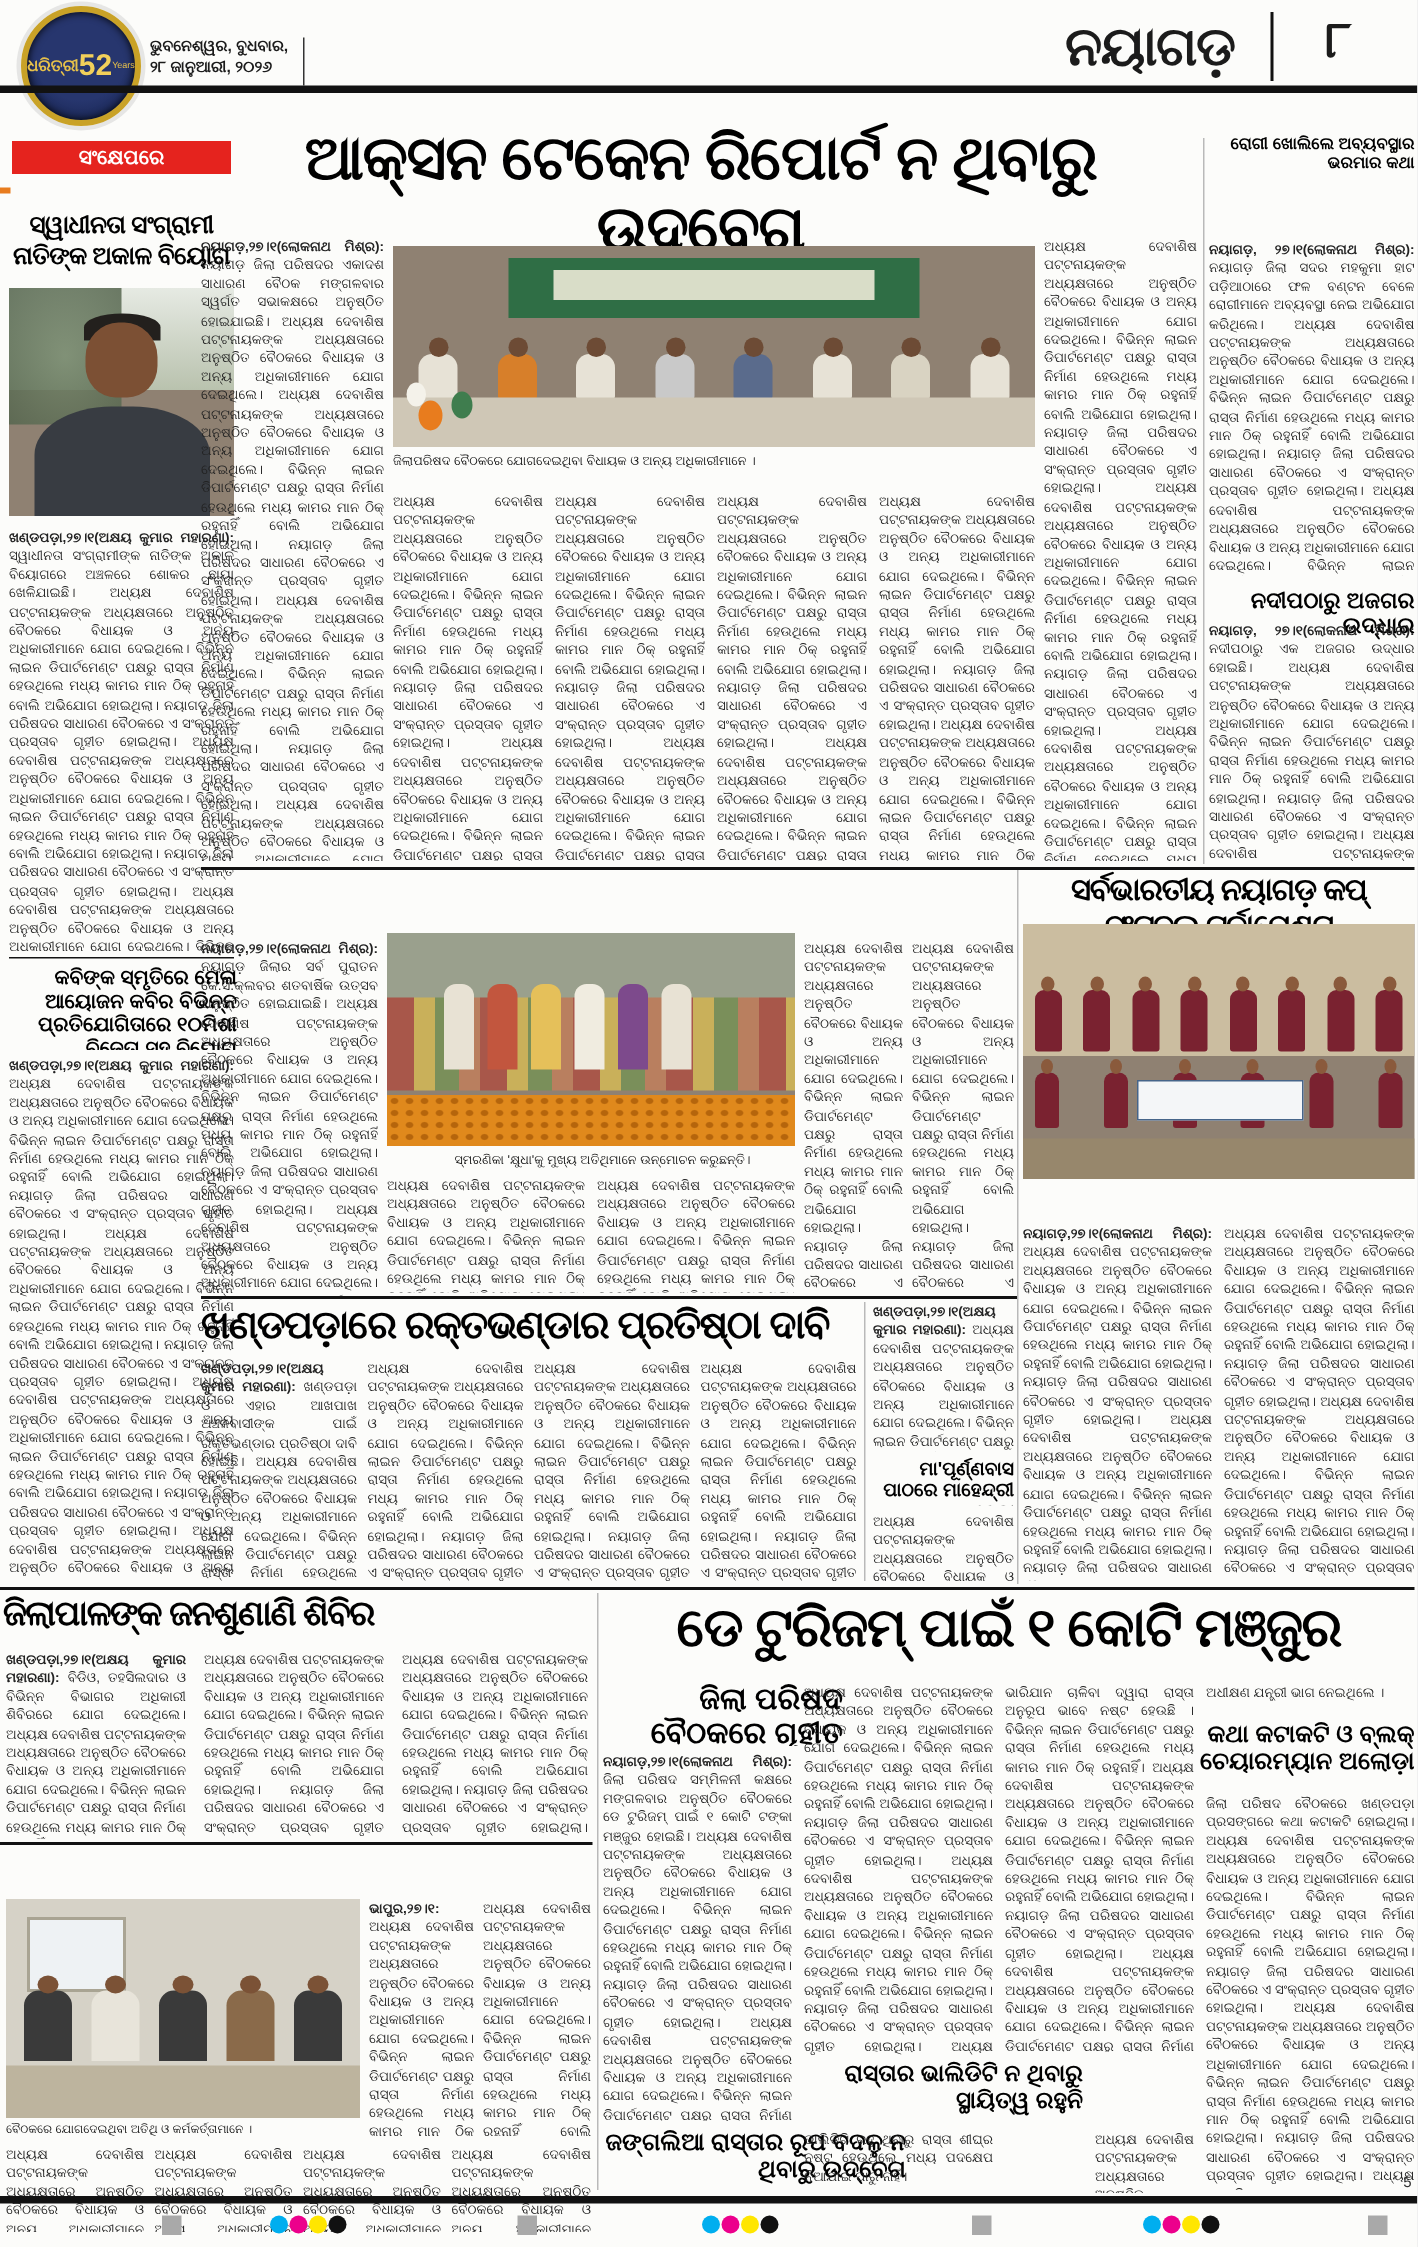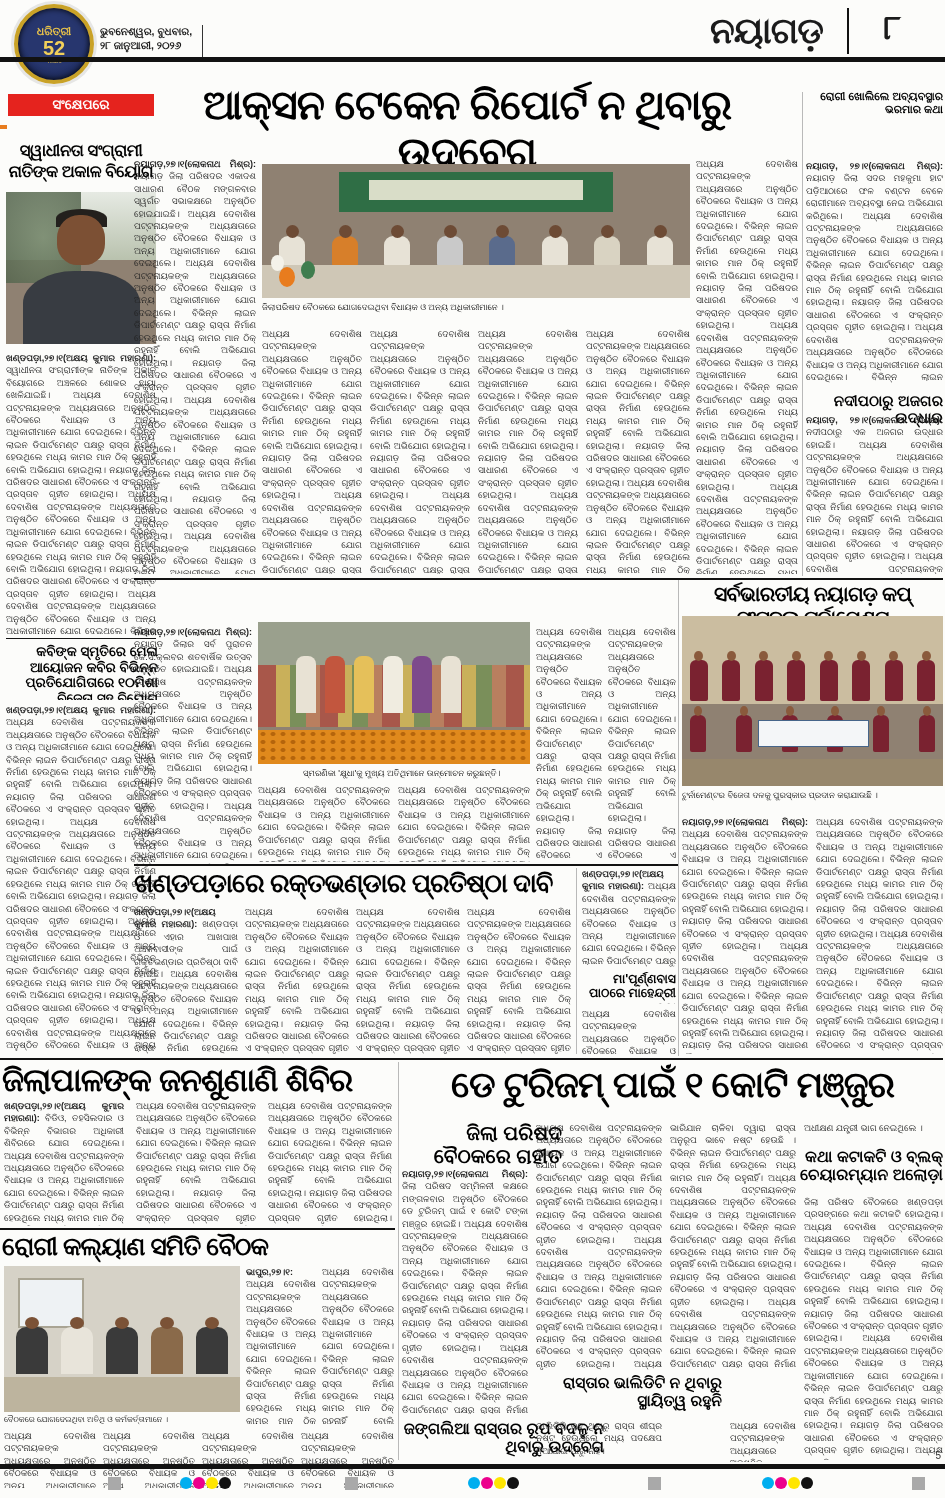--- a/index.html
+++ b/index.html
@@ -11,21 +11,21 @@
   .hl{font-weight:bold;color:#000;letter-spacing:-.5px;}
   .center{text-align:center;}
   .hr{background:#121212;}
   .vr{background:#b9b9b9;width:1px;}
   .cap{font-size:8.5px;color:#111;overflow:hidden;}
   .subhead{font-weight:bold;text-align:right;color:#000;line-height:1.15;}
   
   .badge{left:14px;top:4px;width:72px;height:72px;border-radius:50%;
          background:radial-gradient(circle at 50% 38%,#27366e 55%,#111d46 100%);
          border:4px solid #c9a227;box-shadow:0 0 0 3px #8f8f8f33, inset 0 0 6px #000;
-         display:flex;flex-direction:column;align-items:center;justify-content:center;color:#e7c14a;}
+         display:flex;flex-direction:row;align-items:center;justify-content:center;color:#e7c14a;}
   .badge .b1{font-size:11px;font-weight:bold;}
   .badge .b2{font-size:20px;font-weight:bold;line-height:1;color:#f2d05a;}
   .badge .b3{font-size:6px;color:#e7c14a;}
   .datebox{left:100px;top:25px;width:96px;font-size:10.5px;font-weight:bold;line-height:1.3;
            border-right:1.5px solid #333;padding-right:6px;height:32px;}
   .masthead{right:122px;top:10px;font-size:36px;font-weight:bold;letter-spacing:-1px;}
   .mastbar{right:96px;top:8px;width:2px;height:46px;background:#111;}
   .pageno{right:44px;top:8px;font-size:34px;font-weight:bold;}
   
   .tag{left:8px;top:94px;width:146px;height:22px;background:#e5231e;color:#fff;font-weight:bold;
@@ -222,21 +222,20 @@
     <div class="fbRow" style="top:58%;height:22%;">
       <div style="width:16px;"></div>
         <div style="width:16px;"></div>
         <div style="width:16px;"></div>
       <div style="width:16px;"></div>
         <div style="width:16px;"></div>
         <div style="width:16px;"></div>
     </div>
     <div class="fbCheque"></div>
   </div>
-  <div class="abs cap" style="left:682px;top:790px;width:261px;height:22px;">ଟୁର୍ନାମେଣ୍ଟର ବିଜେତା ଦଳକୁ ପୁରସ୍କାର ପ୍ରଦାନ କରାଯାଉଛି ।</div>
   <div class="abs body" style="left:682px;top:816px;width:126px;height:238px;">
     <b class="dl">ନୟାଗଡ଼,୨୭।୧(ଲୋକନାଥ ମିଶ୍ର):</b>
     <span>ଅଧ୍ୟକ୍ଷ ଦେବାଶିଷ ପଟ୍ଟନାୟକଙ୍କ ଅଧ୍ୟକ୍ଷତାରେ ଅନୁଷ୍ଠିତ ବୈଠକରେ ବିଧାୟକ ଓ ଅନ୍ୟ ଅଧିକାରୀମାନେ ଯୋଗ ଦେଇଥିଲେ। ବିଭିନ୍ନ ଲାଇନ ଡିପାର୍ଟମେଣ୍ଟ ପକ୍ଷରୁ ରାସ୍ତା ନିର୍ମାଣ ହେଉଥିଲେ ମଧ୍ୟ କାମର ମାନ ଠିକ୍ ରହୁନାହିଁ ବୋଲି ଅଭିଯୋଗ ହୋଇଥିଲା। ନୟାଗଡ଼ ଜିଲା ପରିଷଦର ସାଧାରଣ ବୈଠକରେ ଏ ସଂକ୍ରାନ୍ତ ପ୍ରସ୍ତାବ ଗୃହୀତ ହୋଇଥିଲା। ଅଧ୍ୟକ୍ଷ ଦେବାଶିଷ ପଟ୍ଟନାୟକଙ୍କ ଅଧ୍ୟକ୍ଷତାରେ ଅନୁଷ୍ଠିତ ବୈଠକରେ ବିଧାୟକ ଓ ଅନ୍ୟ ଅଧିକାରୀମାନେ ଯୋଗ ଦେଇଥିଲେ। ବିଭିନ୍ନ ଲାଇନ ଡିପାର୍ଟମେଣ୍ଟ ପକ୍ଷରୁ ରାସ୍ତା ନିର୍ମାଣ ହେଉଥିଲେ ମଧ୍ୟ କାମର ମାନ ଠିକ୍ ରହୁନାହିଁ ବୋଲି ଅଭିଯୋଗ ହୋଇଥିଲା। ନୟାଗଡ଼ ଜିଲା ପରିଷଦର ସାଧାରଣ ବୈଠକରେ ଏ ସଂକ୍ରାନ୍ତ ପ୍ରସ୍ତାବ ଗୃହୀତ ହୋଇଥିଲା। ଅଧ୍ୟକ୍ଷ ଦେବାଶିଷ ପଟ୍ଟନାୟକଙ୍କ ଅଧ୍ୟକ୍ଷତାରେ ଅନୁଷ୍ଠିତ ବୈଠକରେ ବିଧାୟକ ଓ ଅନ୍ୟ ଅଧିକାରୀମାନେ ଯୋଗ ଦେଇଥିଲେ। ବିଭିନ୍ନ ଲାଇନ ଡିପାର୍ଟମେଣ୍ଟ ପକ୍ଷରୁ ରାସ୍ତା ନିର୍ମାଣ ହେଉଥିଲେ ମଧ୍ୟ କାମର ମାନ ଠିକ୍ ରହୁନାହିଁ ବୋଲି ଅଭିଯୋଗ ହୋଇଥିଲା। ନୟାଗଡ଼ ଜିଲା ପରିଷଦର ସାଧାରଣ ବୈଠକରେ ଏ ସଂକ୍ରାନ୍ତ ପ୍ରସ୍ତାବ ଗୃହୀତ ହୋଇଥିଲା। </span>
   </div>
   <div class="abs body" style="left:816px;top:816px;width:127px;height:238px;">
     <span>ଅଧ୍ୟକ୍ଷ ଦେବାଶିଷ ପଟ୍ଟନାୟକଙ୍କ ଅଧ୍ୟକ୍ଷତାରେ ଅନୁଷ୍ଠିତ ବୈଠକରେ ବିଧାୟକ ଓ ଅନ୍ୟ ଅଧିକାରୀମାନେ ଯୋଗ ଦେଇଥିଲେ। ବିଭିନ୍ନ ଲାଇନ ଡିପାର୍ଟମେଣ୍ଟ ପକ୍ଷରୁ ରାସ୍ତା ନିର୍ମାଣ ହେଉଥିଲେ ମଧ୍ୟ କାମର ମାନ ଠିକ୍ ରହୁନାହିଁ ବୋଲି ଅଭିଯୋଗ ହୋଇଥିଲା। ନୟାଗଡ଼ ଜିଲା ପରିଷଦର ସାଧାରଣ ବୈଠକରେ ଏ ସଂକ୍ରାନ୍ତ ପ୍ରସ୍ତାବ ଗୃହୀତ ହୋଇଥିଲା। ଅଧ୍ୟକ୍ଷ ଦେବାଶିଷ ପଟ୍ଟନାୟକଙ୍କ ଅଧ୍ୟକ୍ଷତାରେ ଅନୁଷ୍ଠିତ ବୈଠକରେ ବିଧାୟକ ଓ ଅନ୍ୟ ଅଧିକାରୀମାନେ ଯୋଗ ଦେଇଥିଲେ। ବିଭିନ୍ନ ଲାଇନ ଡିପାର୍ଟମେଣ୍ଟ ପକ୍ଷରୁ ରାସ୍ତା ନିର୍ମାଣ ହେଉଥିଲେ ମଧ୍ୟ କାମର ମାନ ଠିକ୍ ରହୁନାହିଁ ବୋଲି ଅଭିଯୋଗ ହୋଇଥିଲା। ନୟାଗଡ଼ ଜିଲା ପରିଷଦର ସାଧାରଣ ବୈଠକରେ ଏ ସଂକ୍ରାନ୍ତ ପ୍ରସ୍ତାବ ଗୃହୀତ ହୋଇଥିଲା। ଅଧ୍ୟକ୍ଷ ଦେବାଶିଷ ପଟ୍ଟନାୟକଙ୍କ ଅଧ୍ୟକ୍ଷତାରେ ଅନୁଷ୍ଠିତ ବୈଠକରେ ବିଧାୟକ ଓ ଅନ୍ୟ ଅଧିକାରୀମାନେ ଯୋଗ ଦେଇଥିଲେ। ବିଭିନ୍ନ ଲାଇନ ଡିପାର୍ଟମେଣ୍ଟ ପକ୍ଷରୁ ରାସ୍ତା ନିର୍ମାଣ ହେଉଥିଲେ ମଧ୍ୟ କାମର ମାନ ଠିକ୍ ରହୁନାହିଁ ବୋଲି ଅଭିଯୋଗ ହୋଇଥିଲା। ନୟାଗଡ଼ ଜିଲା ପରିଷଦର ସାଧାରଣ ବୈଠକରେ ଏ ସଂକ୍ରାନ୍ତ ପ୍ରସ୍ତାବ ଗୃହୀତ ହୋଇଥିଲା। </span>
   </div>
 
   <div class="abs hr" style="left:134px;top:864px;width:544px;height:2px;"></div>
   <div class="abs hl" style="left:134px;top:868px;width:442px;font-size:26px;letter-spacing:-1px;">ଖଣ୍ଡପଡ଼ାରେ ରକ୍ତଭଣ୍ଡାର ପ୍ରତିଷ୍ଠା ଦାବି</div>
@@ -258,35 +257,34 @@
   <div class="abs body" style="left:582px;top:868px;width:94px;height:100px;">
     <b class="dl">ଖଣ୍ଡପଡ଼ା,୨୭।୧(ଅକ୍ଷୟ କୁମାର ମହାରଣା):</b>
     <span>ଅଧ୍ୟକ୍ଷ ଦେବାଶିଷ ପଟ୍ଟନାୟକଙ୍କ ଅଧ୍ୟକ୍ଷତାରେ ଅନୁଷ୍ଠିତ ବୈଠକରେ ବିଧାୟକ ଓ ଅନ୍ୟ ଅଧିକାରୀମାନେ ଯୋଗ ଦେଇଥିଲେ। ବିଭିନ୍ନ ଲାଇନ ଡିପାର୍ଟମେଣ୍ଟ ପକ୍ଷରୁ ରାସ୍ତା ନିର୍ମାଣ ହେଉଥିଲେ ମଧ୍ୟ କାମର ମାନ ଠିକ୍ ରହୁନାହିଁ ବୋଲି ଅଭିଯୋଗ ହୋଇଥିଲା। ନୟାଗଡ଼ ଜିଲା ପରିଷଦର ସାଧାରଣ ବୈଠକରେ ଏ ସଂକ୍ରାନ୍ତ ପ୍ରସ୍ତାବ ଗୃହୀତ ହୋଇଥିଲା। </span>
   </div>
   <div class="abs subhead" style="left:582px;top:972px;width:94px;font-size:12.5px;height:32px;overflow:hidden;">ମା'ପୂର୍ଣ୍ଣବାସ ପାଠରେ ମାହେନ୍ଦ୍ରୀ ନେବା</div>
   <div class="abs body" style="left:582px;top:1008px;width:94px;height:46px;">
     <span>ଅଧ୍ୟକ୍ଷ ଦେବାଶିଷ ପଟ୍ଟନାୟକଙ୍କ ଅଧ୍ୟକ୍ଷତାରେ ଅନୁଷ୍ଠିତ ବୈଠକରେ ବିଧାୟକ ଓ ଅନ୍ୟ ଅଧିକାରୀମାନେ ଯୋଗ ଦେଇଥିଲେ। ବିଭିନ୍ନ ଲାଇନ ଡିପାର୍ଟମେଣ୍ଟ ପକ୍ଷରୁ ରାସ୍ତା ନିର୍ମାଣ ହେଉଥିଲେ ମଧ୍ୟ କାମର ମାନ ଠିକ୍ ରହୁନାହିଁ ବୋଲି ଅଭିଯୋଗ ହୋଇଥିଲା। ନୟାଗଡ଼ ଜିଲା ପରିଷଦର ସାଧାରଣ ବୈଠକରେ ଏ ସଂକ୍ରାନ୍ତ ପ୍ରସ୍ତାବ ଗୃହୀତ ହୋଇଥିଲା। </span>
   </div>
 
   <div class="abs hr" style="left:0;top:1058px;width:943px;height:2px;"></div>
-  <div class="abs hl" style="left:2px;top:1062px;width:392px;font-size:32px;letter-spacing:-1px;">ଜିଲାପାଳଙ୍କ ଜନଶୁଣାଣି ଶିବିର</div>
+  <div class="abs hl" style="left:2px;top:1062px;width:392px;font-size:23px;letter-spacing:-1px;">ଜିଲାପାଳଙ୍କ ଜନଶୁଣାଣି ଶିବିର</div>
   <div class="abs body" style="left:4px;top:1100px;width:120px;height:126px;">
     <b class="dl">ଖଣ୍ଡପଡ଼ା,୨୭।୧(ଅକ୍ଷୟ କୁମାର ମହାରଣା):</b>
     <span>ବିଡିଓ, ତହସିଲଦାର ଓ ବିଭିନ୍ନ ବିଭାଗର ଅଧିକାରୀ ଶିବିରରେ ଯୋଗ ଦେଇଥିଲେ।</span>
     <span>ଅଧ୍ୟକ୍ଷ ଦେବାଶିଷ ପଟ୍ଟନାୟକଙ୍କ ଅଧ୍ୟକ୍ଷତାରେ ଅନୁଷ୍ଠିତ ବୈଠକରେ ବିଧାୟକ ଓ ଅନ୍ୟ ଅଧିକାରୀମାନେ ଯୋଗ ଦେଇଥିଲେ। ବିଭିନ୍ନ ଲାଇନ ଡିପାର୍ଟମେଣ୍ଟ ପକ୍ଷରୁ ରାସ୍ତା ନିର୍ମାଣ ହେଉଥିଲେ ମଧ୍ୟ କାମର ମାନ ଠିକ୍ ରହୁନାହିଁ ବୋଲି ଅଭିଯୋଗ ହୋଇଥିଲା। ନୟାଗଡ଼ ଜିଲା ପରିଷଦର ସାଧାରଣ ବୈଠକରେ ଏ ସଂକ୍ରାନ୍ତ ପ୍ରସ୍ତାବ ଗୃହୀତ ହୋଇଥିଲା। </span>
   </div>
   <div class="abs body" style="left:136px;top:1100px;width:120px;height:126px;">
     <span>ଅଧ୍ୟକ୍ଷ ଦେବାଶିଷ ପଟ୍ଟନାୟକଙ୍କ ଅଧ୍ୟକ୍ଷତାରେ ଅନୁଷ୍ଠିତ ବୈଠକରେ ବିଧାୟକ ଓ ଅନ୍ୟ ଅଧିକାରୀମାନେ ଯୋଗ ଦେଇଥିଲେ। ବିଭିନ୍ନ ଲାଇନ ଡିପାର୍ଟମେଣ୍ଟ ପକ୍ଷରୁ ରାସ୍ତା ନିର୍ମାଣ ହେଉଥିଲେ ମଧ୍ୟ କାମର ମାନ ଠିକ୍ ରହୁନାହିଁ ବୋଲି ଅଭିଯୋଗ ହୋଇଥିଲା। ନୟାଗଡ଼ ଜିଲା ପରିଷଦର ସାଧାରଣ ବୈଠକରେ ଏ ସଂକ୍ରାନ୍ତ ପ୍ରସ୍ତାବ ଗୃହୀତ ହୋଇଥିଲା। ଅଧ୍ୟକ୍ଷ ଦେବାଶିଷ ପଟ୍ଟନାୟକଙ୍କ ଅଧ୍ୟକ୍ଷତାରେ ଅନୁଷ୍ଠିତ ବୈଠକରେ ବିଧାୟକ ଓ ଅନ୍ୟ ଅଧିକାରୀମାନେ ଯୋଗ ଦେଇଥିଲେ। ବିଭିନ୍ନ ଲାଇନ ଡିପାର୍ଟମେଣ୍ଟ ପକ୍ଷରୁ ରାସ୍ତା ନିର୍ମାଣ ହେଉଥିଲେ ମଧ୍ୟ କାମର ମାନ ଠିକ୍ ରହୁନାହିଁ ବୋଲି ଅଭିଯୋଗ ହୋଇଥିଲା। ନୟାଗଡ଼ ଜିଲା ପରିଷଦର ସାଧାରଣ ବୈଠକରେ ଏ ସଂକ୍ରାନ୍ତ ପ୍ରସ୍ତାବ ଗୃହୀତ ହୋଇଥିଲା। </span>
   </div>
   <div class="abs body" style="left:268px;top:1100px;width:124px;height:126px;">
     <span>ଅଧ୍ୟକ୍ଷ ଦେବାଶିଷ ପଟ୍ଟନାୟକଙ୍କ ଅଧ୍ୟକ୍ଷତାରେ ଅନୁଷ୍ଠିତ ବୈଠକରେ ବିଧାୟକ ଓ ଅନ୍ୟ ଅଧିକାରୀମାନେ ଯୋଗ ଦେଇଥିଲେ। ବିଭିନ୍ନ ଲାଇନ ଡିପାର୍ଟମେଣ୍ଟ ପକ୍ଷରୁ ରାସ୍ତା ନିର୍ମାଣ ହେଉଥିଲେ ମଧ୍ୟ କାମର ମାନ ଠିକ୍ ରହୁନାହିଁ ବୋଲି ଅଭିଯୋଗ ହୋଇଥିଲା। ନୟାଗଡ଼ ଜିଲା ପରିଷଦର ସାଧାରଣ ବୈଠକରେ ଏ ସଂକ୍ରାନ୍ତ ପ୍ରସ୍ତାବ ଗୃହୀତ ହୋଇଥିଲା। ଅଧ୍ୟକ୍ଷ ଦେବାଶିଷ ପଟ୍ଟନାୟକଙ୍କ ଅଧ୍ୟକ୍ଷତାରେ ଅନୁଷ୍ଠିତ ବୈଠକରେ ବିଧାୟକ ଓ ଅନ୍ୟ ଅଧିକାରୀମାନେ ଯୋଗ ଦେଇଥିଲେ। ବିଭିନ୍ନ ଲାଇନ ଡିପାର୍ଟମେଣ୍ଟ ପକ୍ଷରୁ ରାସ୍ତା ନିର୍ମାଣ ହେଉଥିଲେ ମଧ୍ୟ କାମର ମାନ ଠିକ୍ ରହୁନାହିଁ ବୋଲି ଅଭିଯୋଗ ହୋଇଥିଲା। ନୟାଗଡ଼ ଜିଲା ପରିଷଦର ସାଧାରଣ ବୈଠକରେ ଏ ସଂକ୍ରାନ୍ତ ପ୍ରସ୍ତାବ ଗୃହୀତ ହୋଇଥିଲା। </span>
   </div>
 
   <div class="abs hr" style="left:0;top:1228px;width:395px;height:2px;"></div>
-  <div class="abs hl" style="left:2px;top:1232px;width:334px;font-size:25px;letter-spacing:-1px;">ରୋଗୀ କଲ୍ୟାଣ ସମିତି ବୈଠକ</div>
   <div class="abs photo" style="left:4px;top:1266px;width:236px;height:146px;">
     <div class="mtWall"></div>
       <div class="mtWin"></div>
     <div class="mtRow">
         <div></div>
         <div></div>
         <div></div>
         <div></div>
         <div></div>
       </div>

